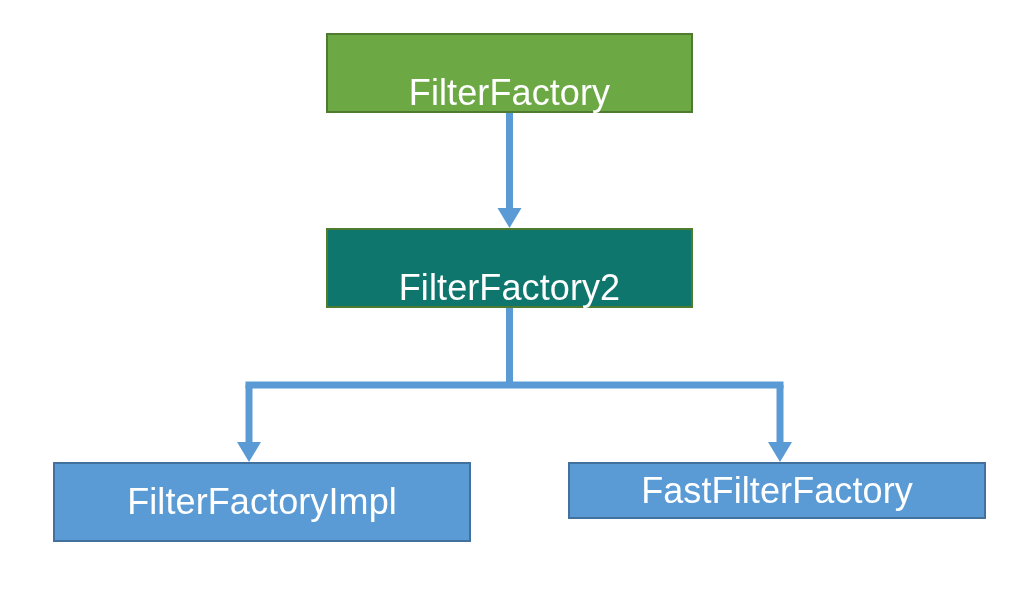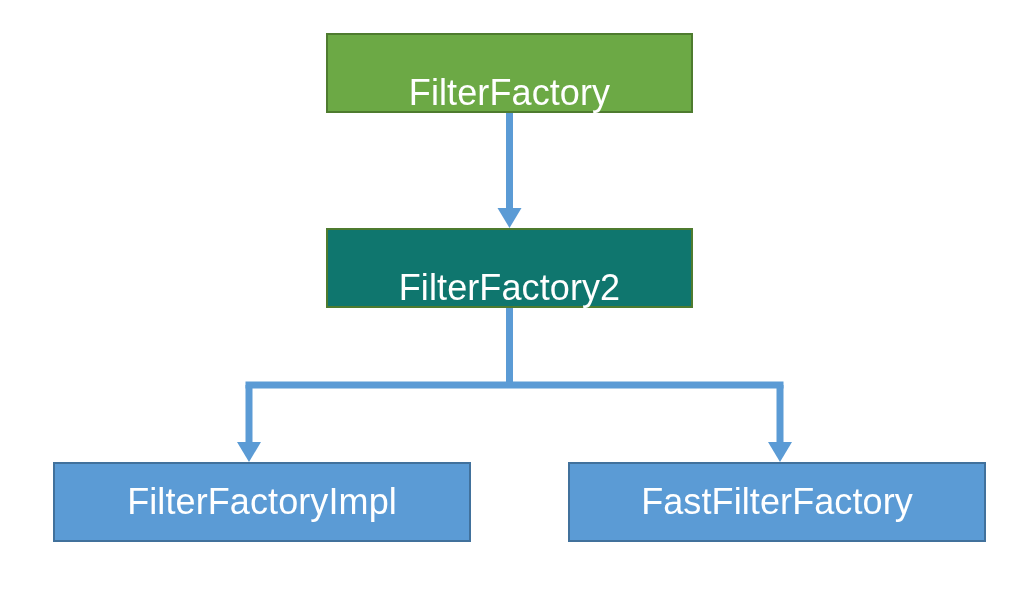--- a/index.html
+++ b/index.html
@@ -42,21 +42,21 @@
     font-weight: 400;
     line-height: 1;
     letter-spacing: 0.1px;
     white-space: nowrap;
     text-align: center;
   }
   
   #node-filterfactory     { left: 326px; top: 33px;  width: 367px; height: 80px; align-items: flex-end; }
   #node-filterfactory2    { left: 326px; top: 228px; width: 367px; height: 80px; }
   #node-filterfactoryimpl { left: 42px;  top: 462px; width: 418px; height: 80px; margin-left: 11px; }
-  #node-fastfilterfactory { left: 568px; top: 462px; width: 418px; height: 80px; }
+  #node-fastfilterfactory { left: 568px; top: 462px; width: 418px; height: 57px; }
 </style>
 </head>
 <body>
 
 <div id="diagram-canvas">
 
   <svg id="connector-layer" width="1028" height="593" viewBox="0 0 1028 593" xmlns="http://www.w3.org/2000/svg">
 
     <g>
       <line x1="509.5" y1="113" x2="509.5" y2="210" stroke="#5B9BD5" stroke-width="7"></line>

